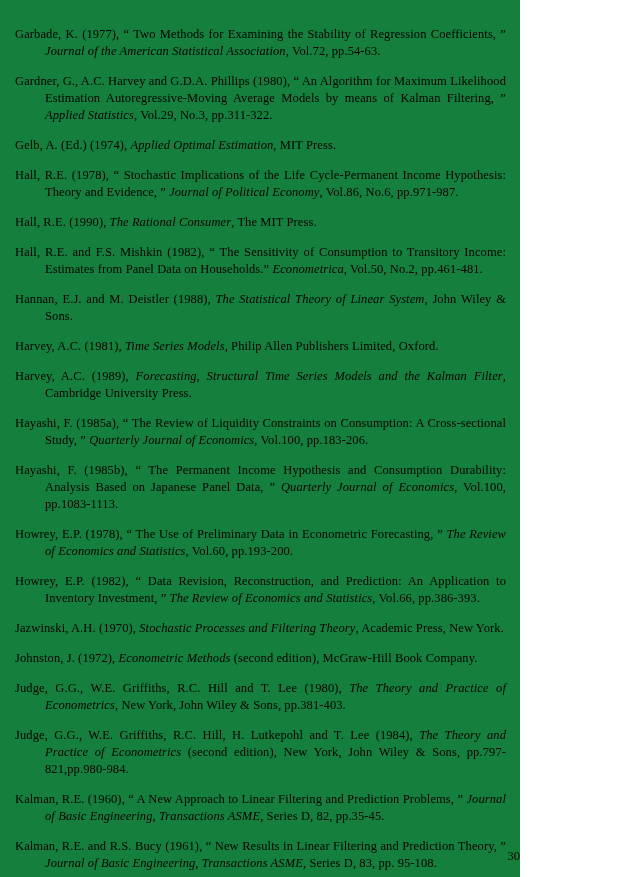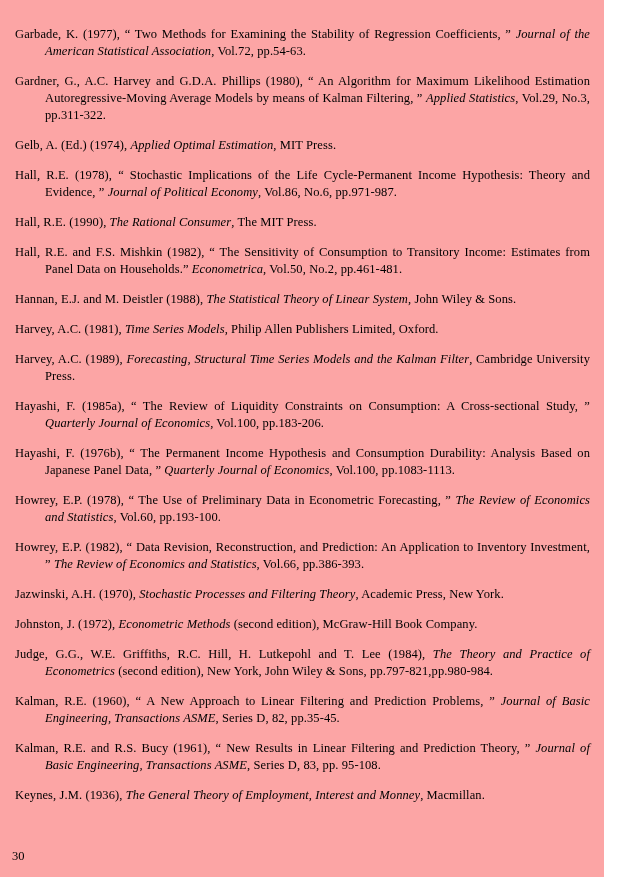--- a/index.html
+++ b/index.html
@@ -2,23 +2,23 @@
 <html><head>
 <meta charset="utf-8">
 <style>
   html, body {
     margin: 0;
     padding: 0;
     background: #ffffff;
   }
   .page {
     position: relative;
-    width: 604px;
+    width: 520px;
     height: 877px;
-    background: #fca5a5;
+    background: #15803d;
     color: #000000;
     font-family: "Liberation Serif", "DejaVu Serif", serif;
     overflow: hidden;
   }
   .references {
     position: absolute;
     top: 26px;
     left: 15px;
     right: 14px;
   }
@@ -30,46 +30,47 @@
     line-height: 17px;
     text-align: justify;
     letter-spacing: 0.1px;
   }
   .ref em {
     font-style: italic;
   }
   .page-number {
     position: absolute;
     bottom: 13px;
-    left: 12px;
+    left: 0;
     width: 100%;
-    text-align: left;
+    text-align: right;
     font-size: 12.5px;
     font-family: Liberation Serif, serif;
   }
 </style>
 </head>
 <body>
 
 <div class="page">
   <div class="references" id="references">
       <p class="ref"><span>Garbade, K. (1977), “ Two Methods for Examining the Stability of Regression Coefficients, ” </span><em>Journal of the American Statistical Association</em><span>, Vol.72, pp.54-63.</span></p>
       <p class="ref"><span>Gardner, G., A.C. Harvey and G.D.A. Phillips (1980), “ An Algorithm for Maximum Likelihood Estimation Autoregressive-Moving Average Models by means of Kalman Filtering, ” </span><em>Applied Statistics</em><span>, Vol.29, No.3, pp.311-322.</span></p>
       <p class="ref"><span>Gelb, A. (Ed.) (1974), </span><em>Applied Optimal Estimation</em><span>, MIT Press.</span></p>
       <p class="ref"><span>Hall, R.E. (1978), “ Stochastic Implications of the Life Cycle-Permanent Income Hypothesis: Theory and Evidence, ” </span><em>Journal of Political Economy</em><span>, Vol.86, No.6, pp.971-987.</span></p>
       <p class="ref"><span>Hall, R.E. (1990), </span><em>The Rational Consumer</em><span>, The MIT Press.</span></p>
       <p class="ref"><span>Hall, R.E. and F.S. Mishkin (1982), “ The Sensitivity of Consumption to Transitory Income: Estimates from Panel Data on Households.” </span><em>Econometrica</em><span>, Vol.50, No.2, pp.461-481.</span></p>
       <p class="ref"><span>Hannan, E.J. and M. Deistler (1988), </span><em>The Statistical Theory of Linear System</em><span>, John Wiley &amp; Sons.</span></p>
       <p class="ref"><span>Harvey, A.C. (1981), </span><em>Time Series Models</em><span>, Philip Allen Publishers Limited, Oxford.</span></p>
       <p class="ref"><span>Harvey, A.C. (1989), </span><em>Forecasting, Structural Time Series Models and the Kalman Filter</em><span>, Cambridge University Press.</span></p>
       <p class="ref"><span>Hayashi, F. (1985a), “ The Review of Liquidity Constraints on Consumption: A Cross-sectional Study, ” </span><em>Quarterly Journal of Economics</em><span>, Vol.100, pp.183-206.</span></p>
-      <p class="ref"><span>Hayashi, F. (1976b), “ The Permanent Income Hypothesis and Consumption Durability: Analysis Based on Japanese Panel Data, ” </span><em>Quarterly Journal of Economics</em><span>, Vol.100, pp.1083-1113.</span></p>
-      <p class="ref"><span>Howrey, E.P. (1978), “ The Use of Preliminary Data in Econometric Forecasting, ” </span><em>The Review of Economics and Statistics</em><span>, Vol.60, pp.193-100.</span></p>
+      <p class="ref"><span>Hayashi, F. (1985b), “ The Permanent Income Hypothesis and Consumption Durability: Analysis Based on Japanese Panel Data, ” </span><em>Quarterly Journal of Economics</em><span>, Vol.100, pp.1083-1113.</span></p>
+      <p class="ref"><span>Howrey, E.P. (1978), “ The Use of Preliminary Data in Econometric Forecasting, ” </span><em>The Review of Economics and Statistics</em><span>, Vol.60, pp.193-200.</span></p>
       <p class="ref"><span>Howrey, E.P. (1982), “ Data Revision, Reconstruction, and Prediction: An Application to Inventory Investment, ” </span><em>The Review of Economics and Statistics</em><span>, Vol.66, pp.386-393.</span></p>
       <p class="ref"><span>Jazwinski, A.H. (1970), </span><em>Stochastic Processes and Filtering Theory</em><span>, Academic Press, New York.</span></p>
       <p class="ref"><span>Johnston, J. (1972), </span><em>Econometric Methods</em><span> (second edition), McGraw-Hill Book Company.</span></p>
+      <p class="ref"><span>Judge, G.G., W.E. Griffiths, R.C. Hill and T. Lee (1980), </span><em>The Theory and Practice of Econometrics</em><span>, New York, John Wiley &amp; Sons, pp.381-403.</span></p>
       <p class="ref"><span>Judge, G.G., W.E. Griffiths, R.C. Hill, H. Lutkepohl and T. Lee (1984), </span><em>The Theory and Practice of Econometrics</em><span> (second edition), New York, John Wiley &amp; Sons, pp.797-821,pp.980-984.</span></p>
       <p class="ref"><span>Kalman, R.E. (1960), “ A New Approach to Linear Filtering and Prediction Problems, ” </span><em>Journal of Basic Engineering, Transactions ASME</em><span>, Series D, 82, pp.35-45.</span></p>
       <p class="ref"><span>Kalman, R.E. and R.S. Bucy (1961), “ New Results in Linear Filtering and Prediction Theory, ” </span><em>Journal of Basic Engineering, Transactions ASME</em><span>, Series D, 83, pp. 95-108.</span></p>
       <p class="ref"><span>Keynes, J.M. (1936), </span><em>The General Theory of Employment, Interest and Monney</em><span>, Macmillan.</span></p>
     </div>
   <div class="page-number">30</div>
 </div>
 
 </body></html>

